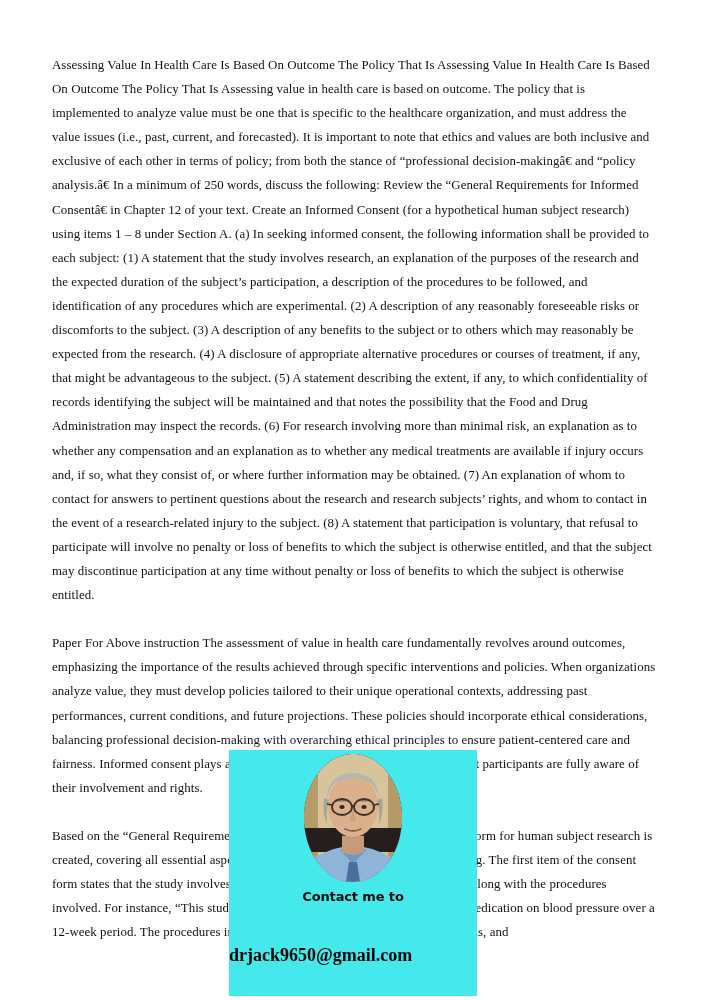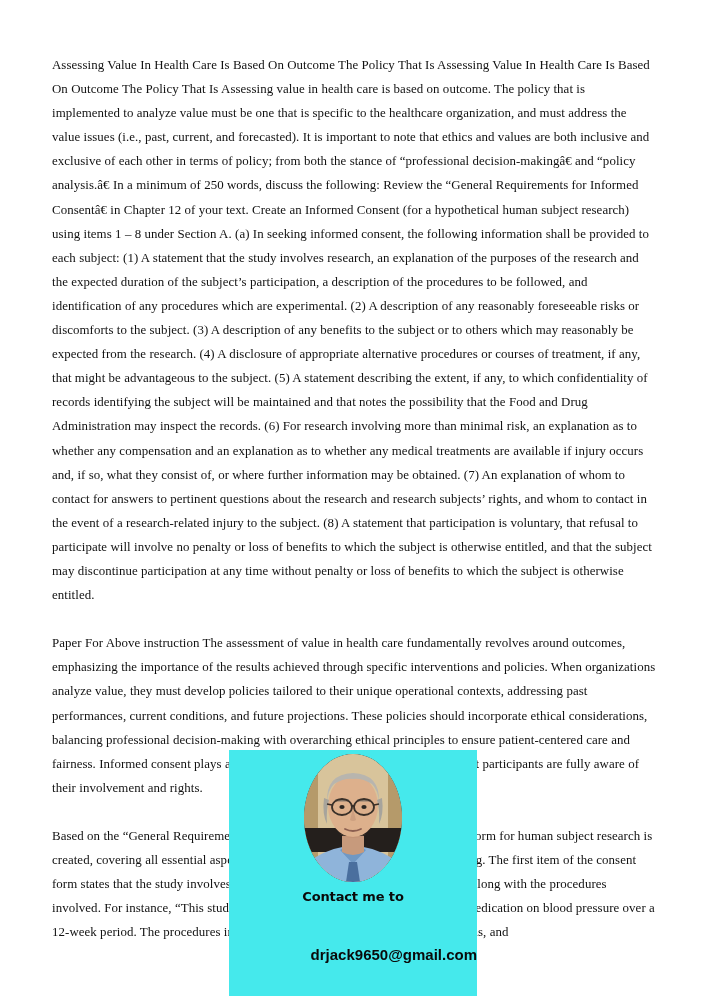--- a/index.html
+++ b/index.html
@@ -78,24 +78,24 @@
     font-size: 13px;
     line-height: 27px;
     color: #0a0a0a;
     letter-spacing: -0.01em;
   }
   .contact-email {
     position: absolute;
     left: 0;
     right: 0;
     top: 192px;
-    text-align: right;
-    font-family: Liberation Sans, sans-serif;
+    text-align: left;
+    font-family: Liberation Serif, serif;
     font-weight: bold;
-    font-size: 15px;
+    font-size: 18px;
     line-height: 26px;
     color: #0a0a0a;
   }
 </style>
 </head>
 <body>
 
 <div id="page">
 
   <div class="doc-body">

